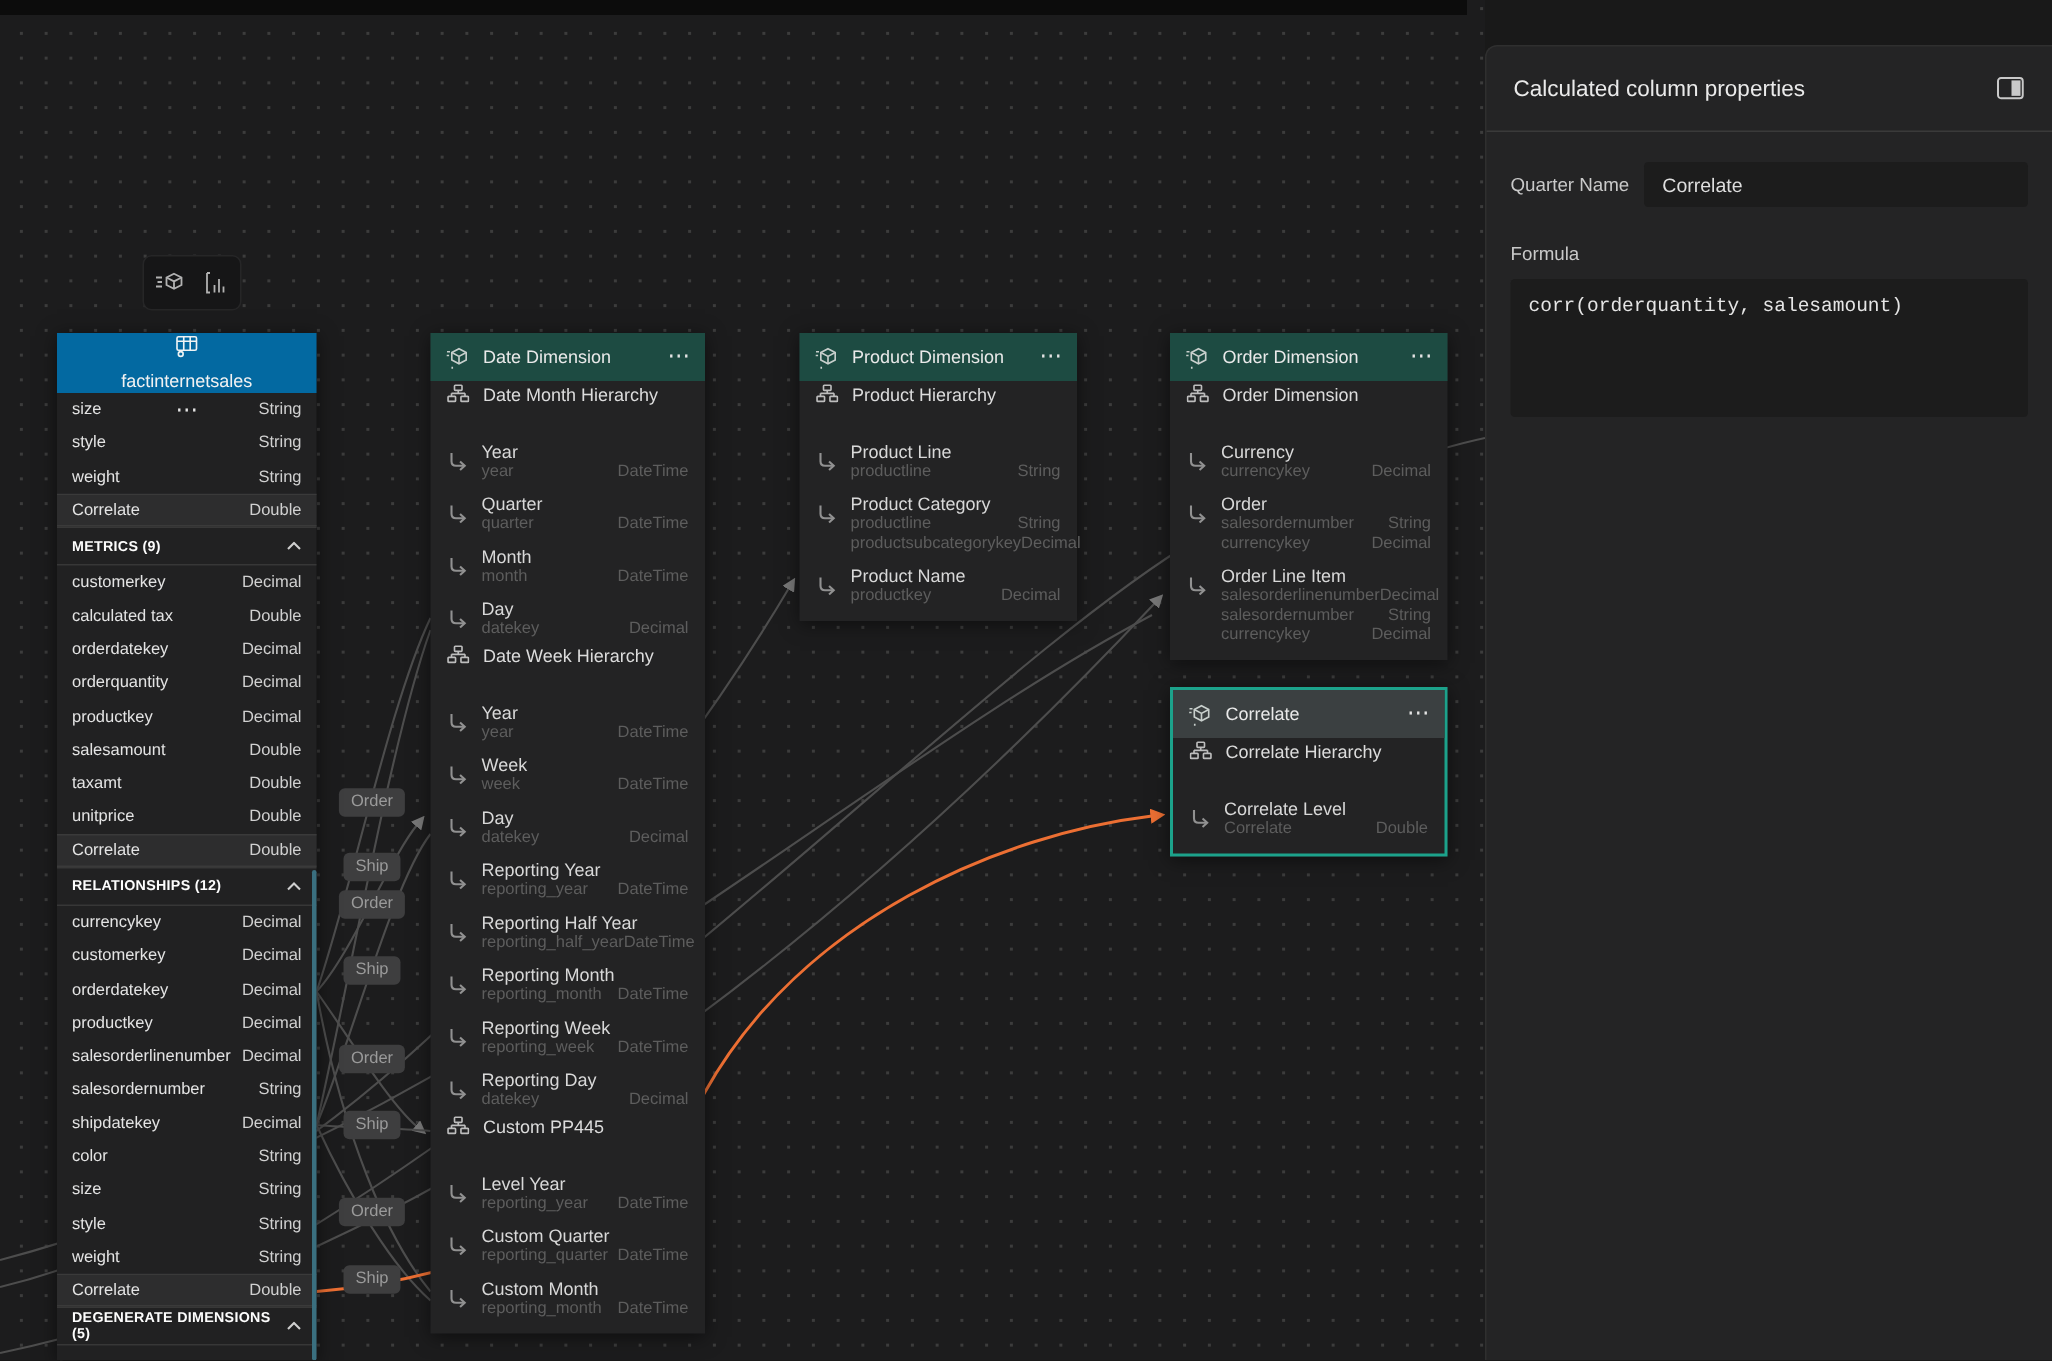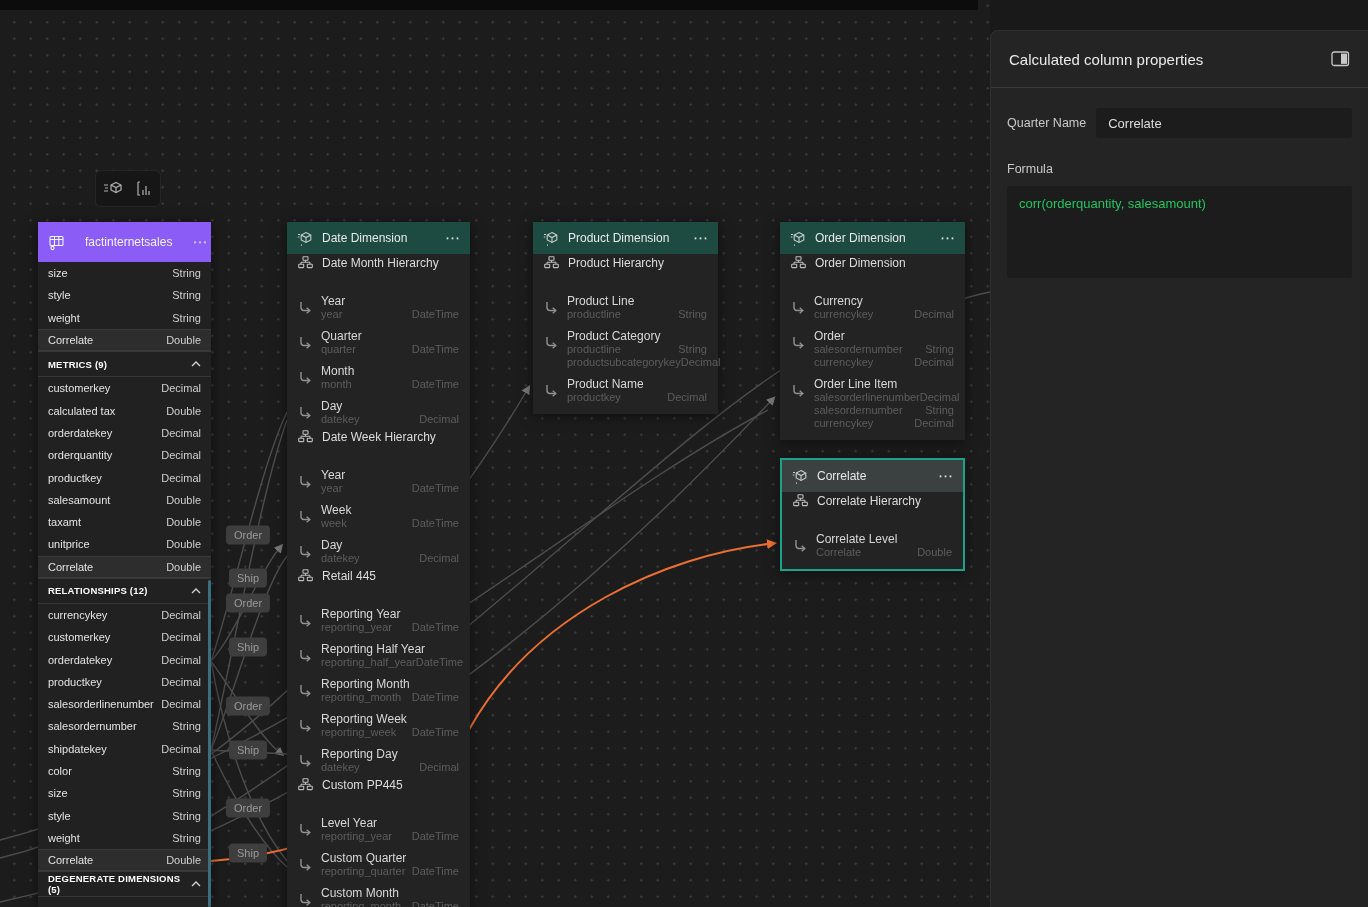--- a/index.html
+++ b/index.html
@@ -13,21 +13,21 @@
   .topstrip{position:absolute;left:0;top:0;width:978px;height:10px;background:#0c0c0c;z-index:1;}
   #edges{position:absolute;left:0;top:0;width:990px;height:907px;z-index:0;}
   .badge{position:absolute;transform:translate(-50%,-50%);background:#3e3e3f;color:#9a9a9a;
          font-size:11px;line-height:1;padding:4px 8px;border-radius:4px;z-index:1;}
   .toolbar{position:absolute;left:95px;top:170px;width:66px;height:37px;background:#161617;
            border:1px solid #262627;border-radius:6px;display:flex;align-items:center;
            justify-content:center;gap:11px;z-index:2;}
   
   .table-node{position:absolute;left:38px;top:222px;width:173px;height:685px;background:#212122;
               z-index:2;box-shadow:0 2px 12px rgba(0,0,0,.5);}
-  .t-header{height:40px;background:#8b5cf6;display:flex;align-items:center;gap:20px;padding:0 10px;}
+  .t-header{height:40px;background:#0369a1;display:flex;align-items:center;gap:8px;padding:0 10px;flex-direction:column;}
   .t-title{flex:1;font-size:12px;color:#f2f2f2;}
   .dots{color:#e4e4e4;font-size:15px;line-height:10px;cursor:pointer;}
   .trow{display:flex;justify-content:space-between;align-items:center;height:22.3px;
         padding:0 10px;font-size:11px;}
   .trow .tname{color:#e4e4e4;} .trow .ttype{color:#d0d0d0;}
   .trow.hl{background:#2d2d2e;box-shadow:inset 0 1px 0 #3a3a3a,inset 0 -1px 0 #3a3a3a;}
   .tsection{display:flex;justify-content:space-between;align-items:center;height:26px;padding:0 10px;
             border-top:1px solid #373737;border-bottom:1px solid #373737;font-size:9.5px;
             font-weight:bold;color:#fdfdfd;letter-spacing:.2px;}
   .t-scroll{position:absolute;right:0;top:358px;width:3px;height:327px;background:#3a6f7f;border-radius:2px;}
@@ -48,22 +48,22 @@
   .props{position:absolute;left:990px;top:30px;width:378px;height:877px;background:#242425;
          border-radius:8px 0 0 0;border-left:1px solid #2f2f2f;border-top:1px solid #2f2f2f;z-index:3;}
   .p-header{height:57px;display:flex;align-items:center;gap:10px;padding:0 18px;border-bottom:1px solid #3a3a3a;}
   .p-title{flex:1;font-size:15px;color:#eaeaea;}
   .p-body{padding:20px 16px;}
   .dn-row{display:flex;align-items:center;gap:10px;}
   .dn-label{font-size:12.5px;color:#c9c9c9;white-space:nowrap;}
   .dn-input{flex:1;height:30px;background:#1c1c1c;border:none;border-radius:3px;color:#dedede;
             font-size:13px;padding:0 12px;font-family:inherit;outline:none;}
   .f-label{font-size:12.5px;color:#c9c9c9;margin:24px 0 10px;}
-  .f-area{width:100%;height:92px;background:#1c1c1c;border:none;border-radius:3px;color:#22c55e;
-          font-size:13px;padding:10px 12px;resize:none;font-family:Liberation Sans, sans-serif;outline:none;}
+  .f-area{width:100%;height:92px;background:#1c1c1c;border:none;border-radius:3px;color:#e5e5e5;
+          font-size:13px;padding:10px 12px;resize:none;font-family:Liberation Mono, monospace;outline:none;}
   .test-btn{margin-top:20px;background:#3d7ee8;color:#fff;border:none;border-radius:4px;font-size:13px;
             font-weight:bold;letter-spacing:.4px;padding:8px 15px;font-family:inherit;cursor:pointer;}
   .icon{display:inline-flex;flex:none;}
 </style>
 </head>
 <body>
 
 <div class="stage">
   <div class="canvas">
     <div class="topstrip"></div>
@@ -419,31 +419,20 @@
     <span class="lv-main">
       <span class="lv-name" style="display:block">Day</span>
       <span class="lv-cols" style="display:block">
                   <span class="lv-col">
     <span>datekey</span>
     <span>Decimal</span>
   </span>
                 </span>
     </span>
   </div>
-            <div class="hier">
-    <svg class="icon" width="15" height="13" viewBox="0 0 15 13">
-      <g fill="none" stroke="#bdbdbd" stroke-width="1.1">
-        <rect x="5" y="0.8" width="5" height="3.4" rx="0.5"></rect>
-        <path d="M7.5,4.2 V6.2 M3,6.2 H12 M3,6.2 V8 M12,6.2 V8"></path>
-        <rect x="0.7" y="8.2" width="5" height="3.4" rx="0.5"></rect>
-        <rect x="9.3" y="8.2" width="5" height="3.4" rx="0.5"></rect>
-      </g>
-    </svg>
-    <span>Retail 445</span>
-  </div>
             <div class="level">
     <span class="elbow icon">
       <svg width="14" height="13" viewBox="0 0 14 13">
                   <g fill="none" stroke="#919191" stroke-width="1.4">
                     <path d="M3,1 V6.5 Q3,9.5 6,9.5 H11.5"></path>
                     <path d="M8.7,6.7 L11.8,9.5 L8.7,12.3"></path>
                   </g>
                 </svg>
     </span>
     <span class="lv-main">

